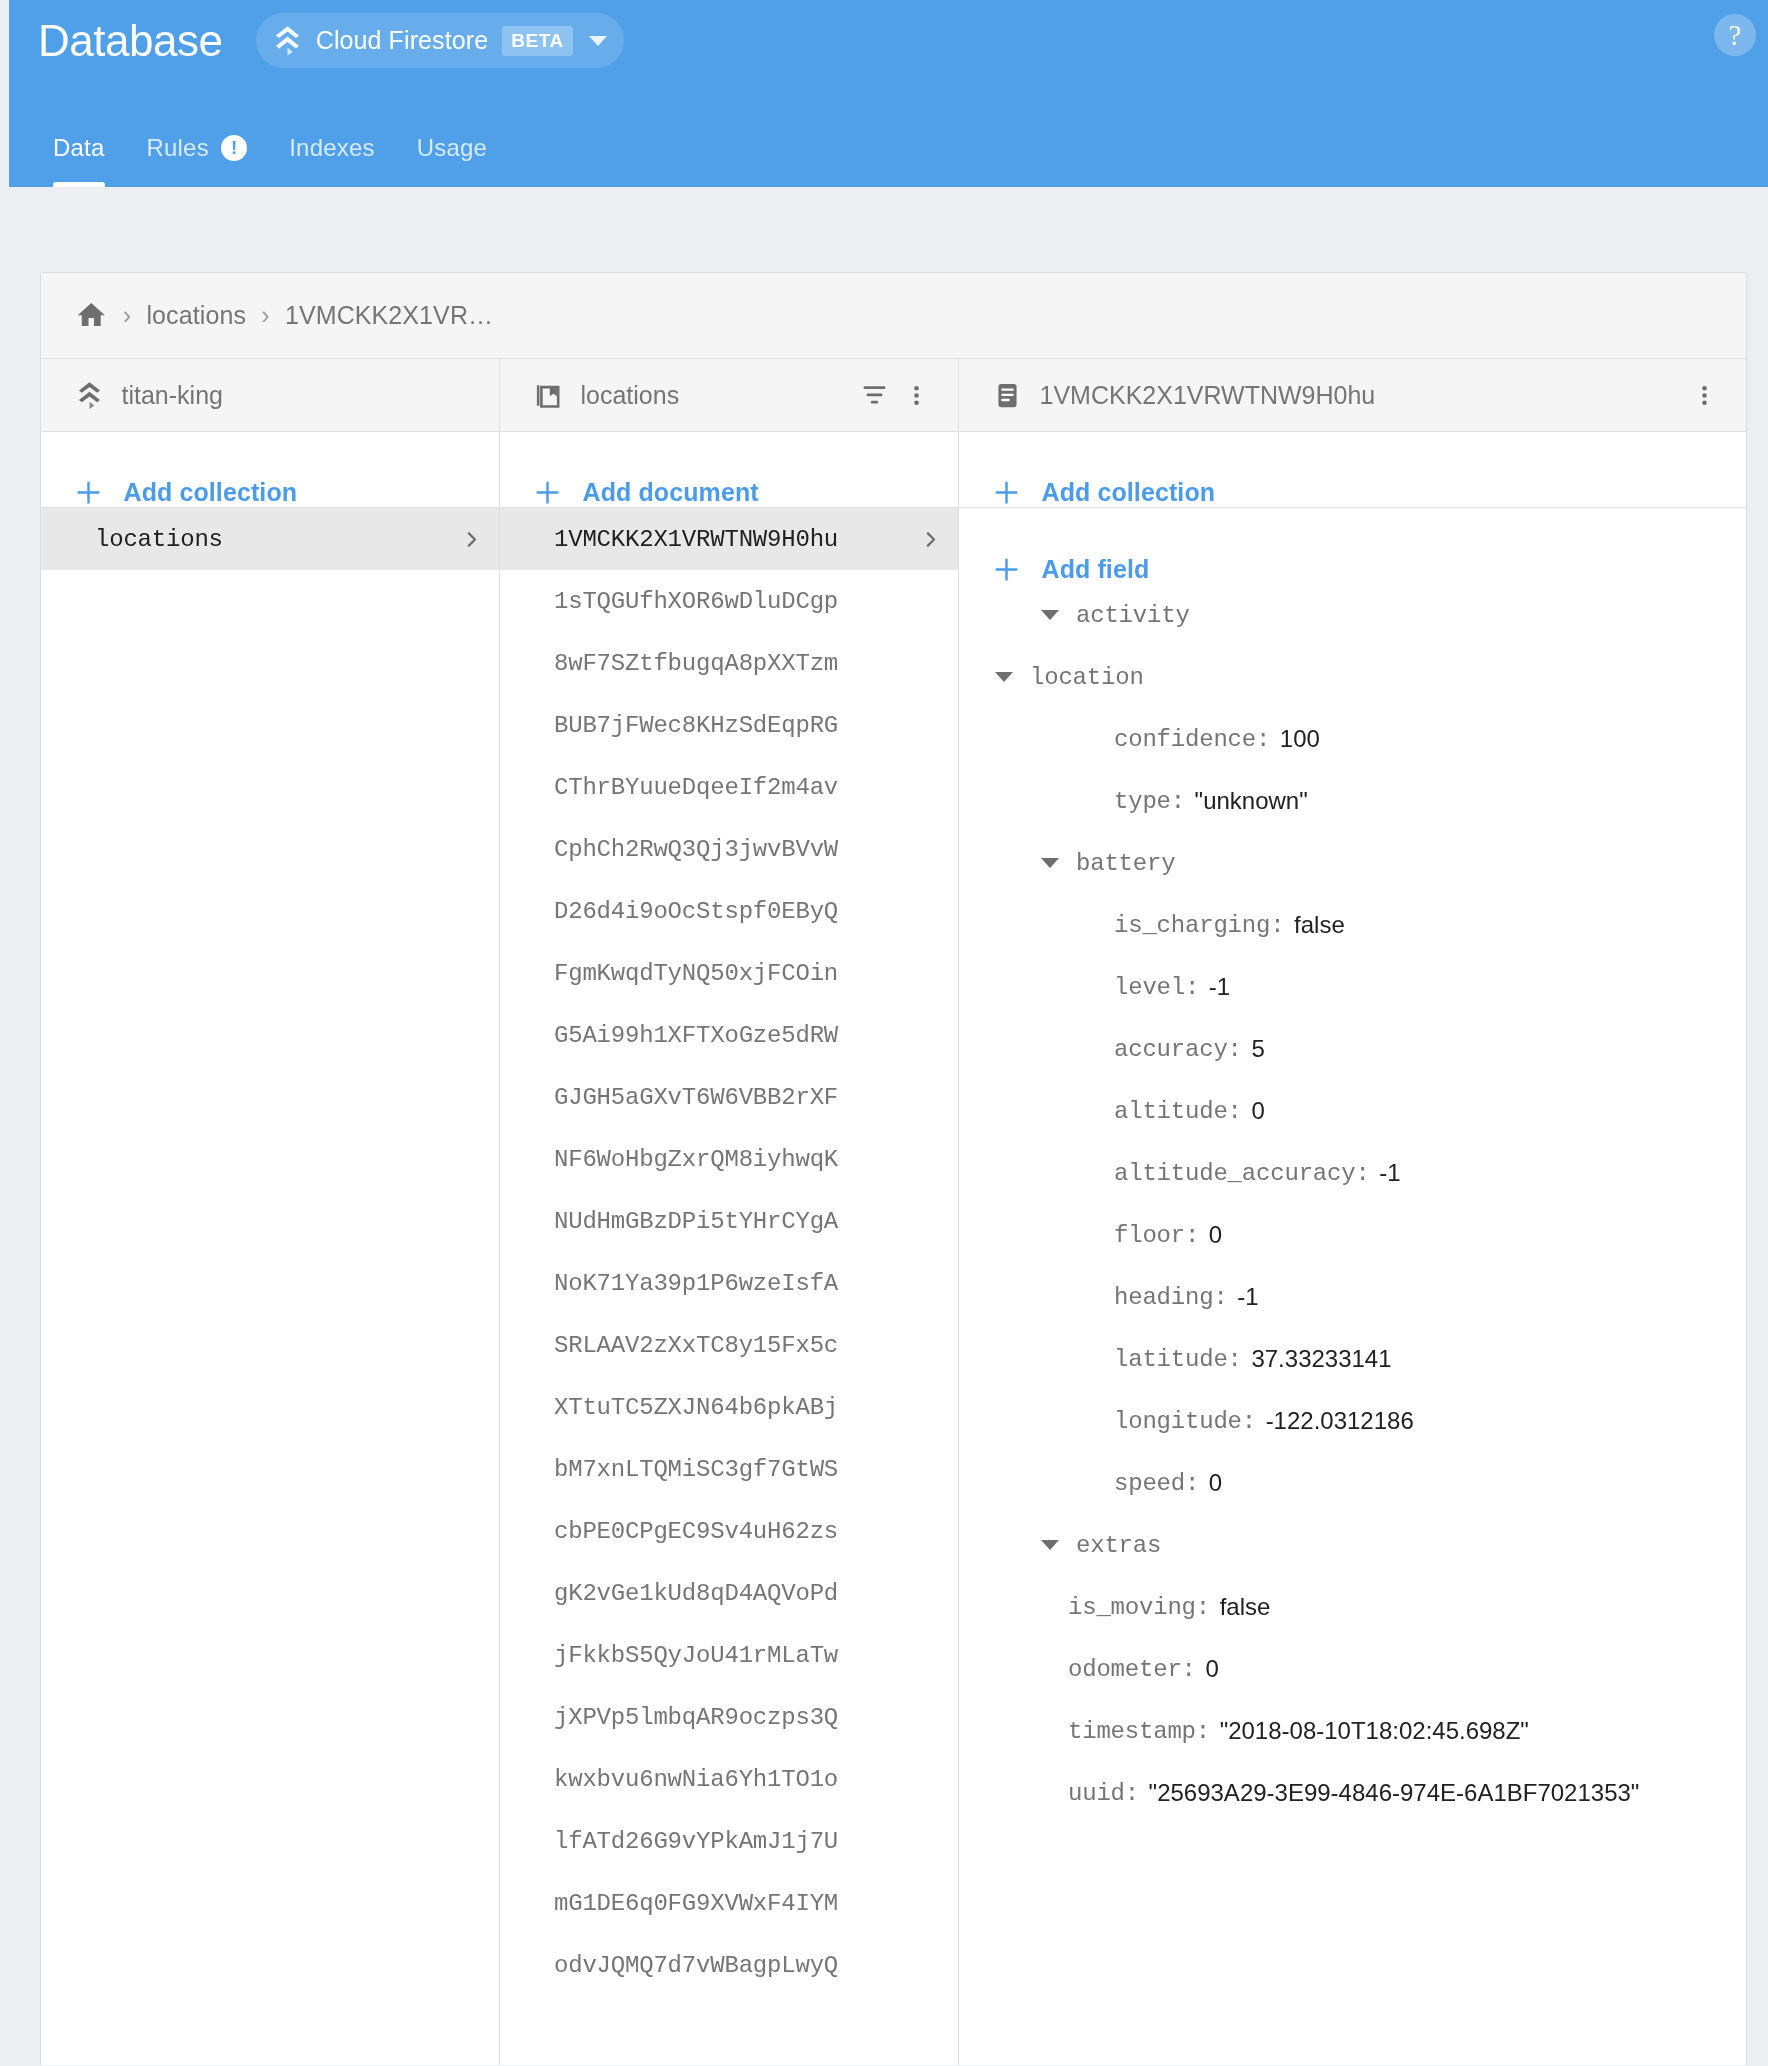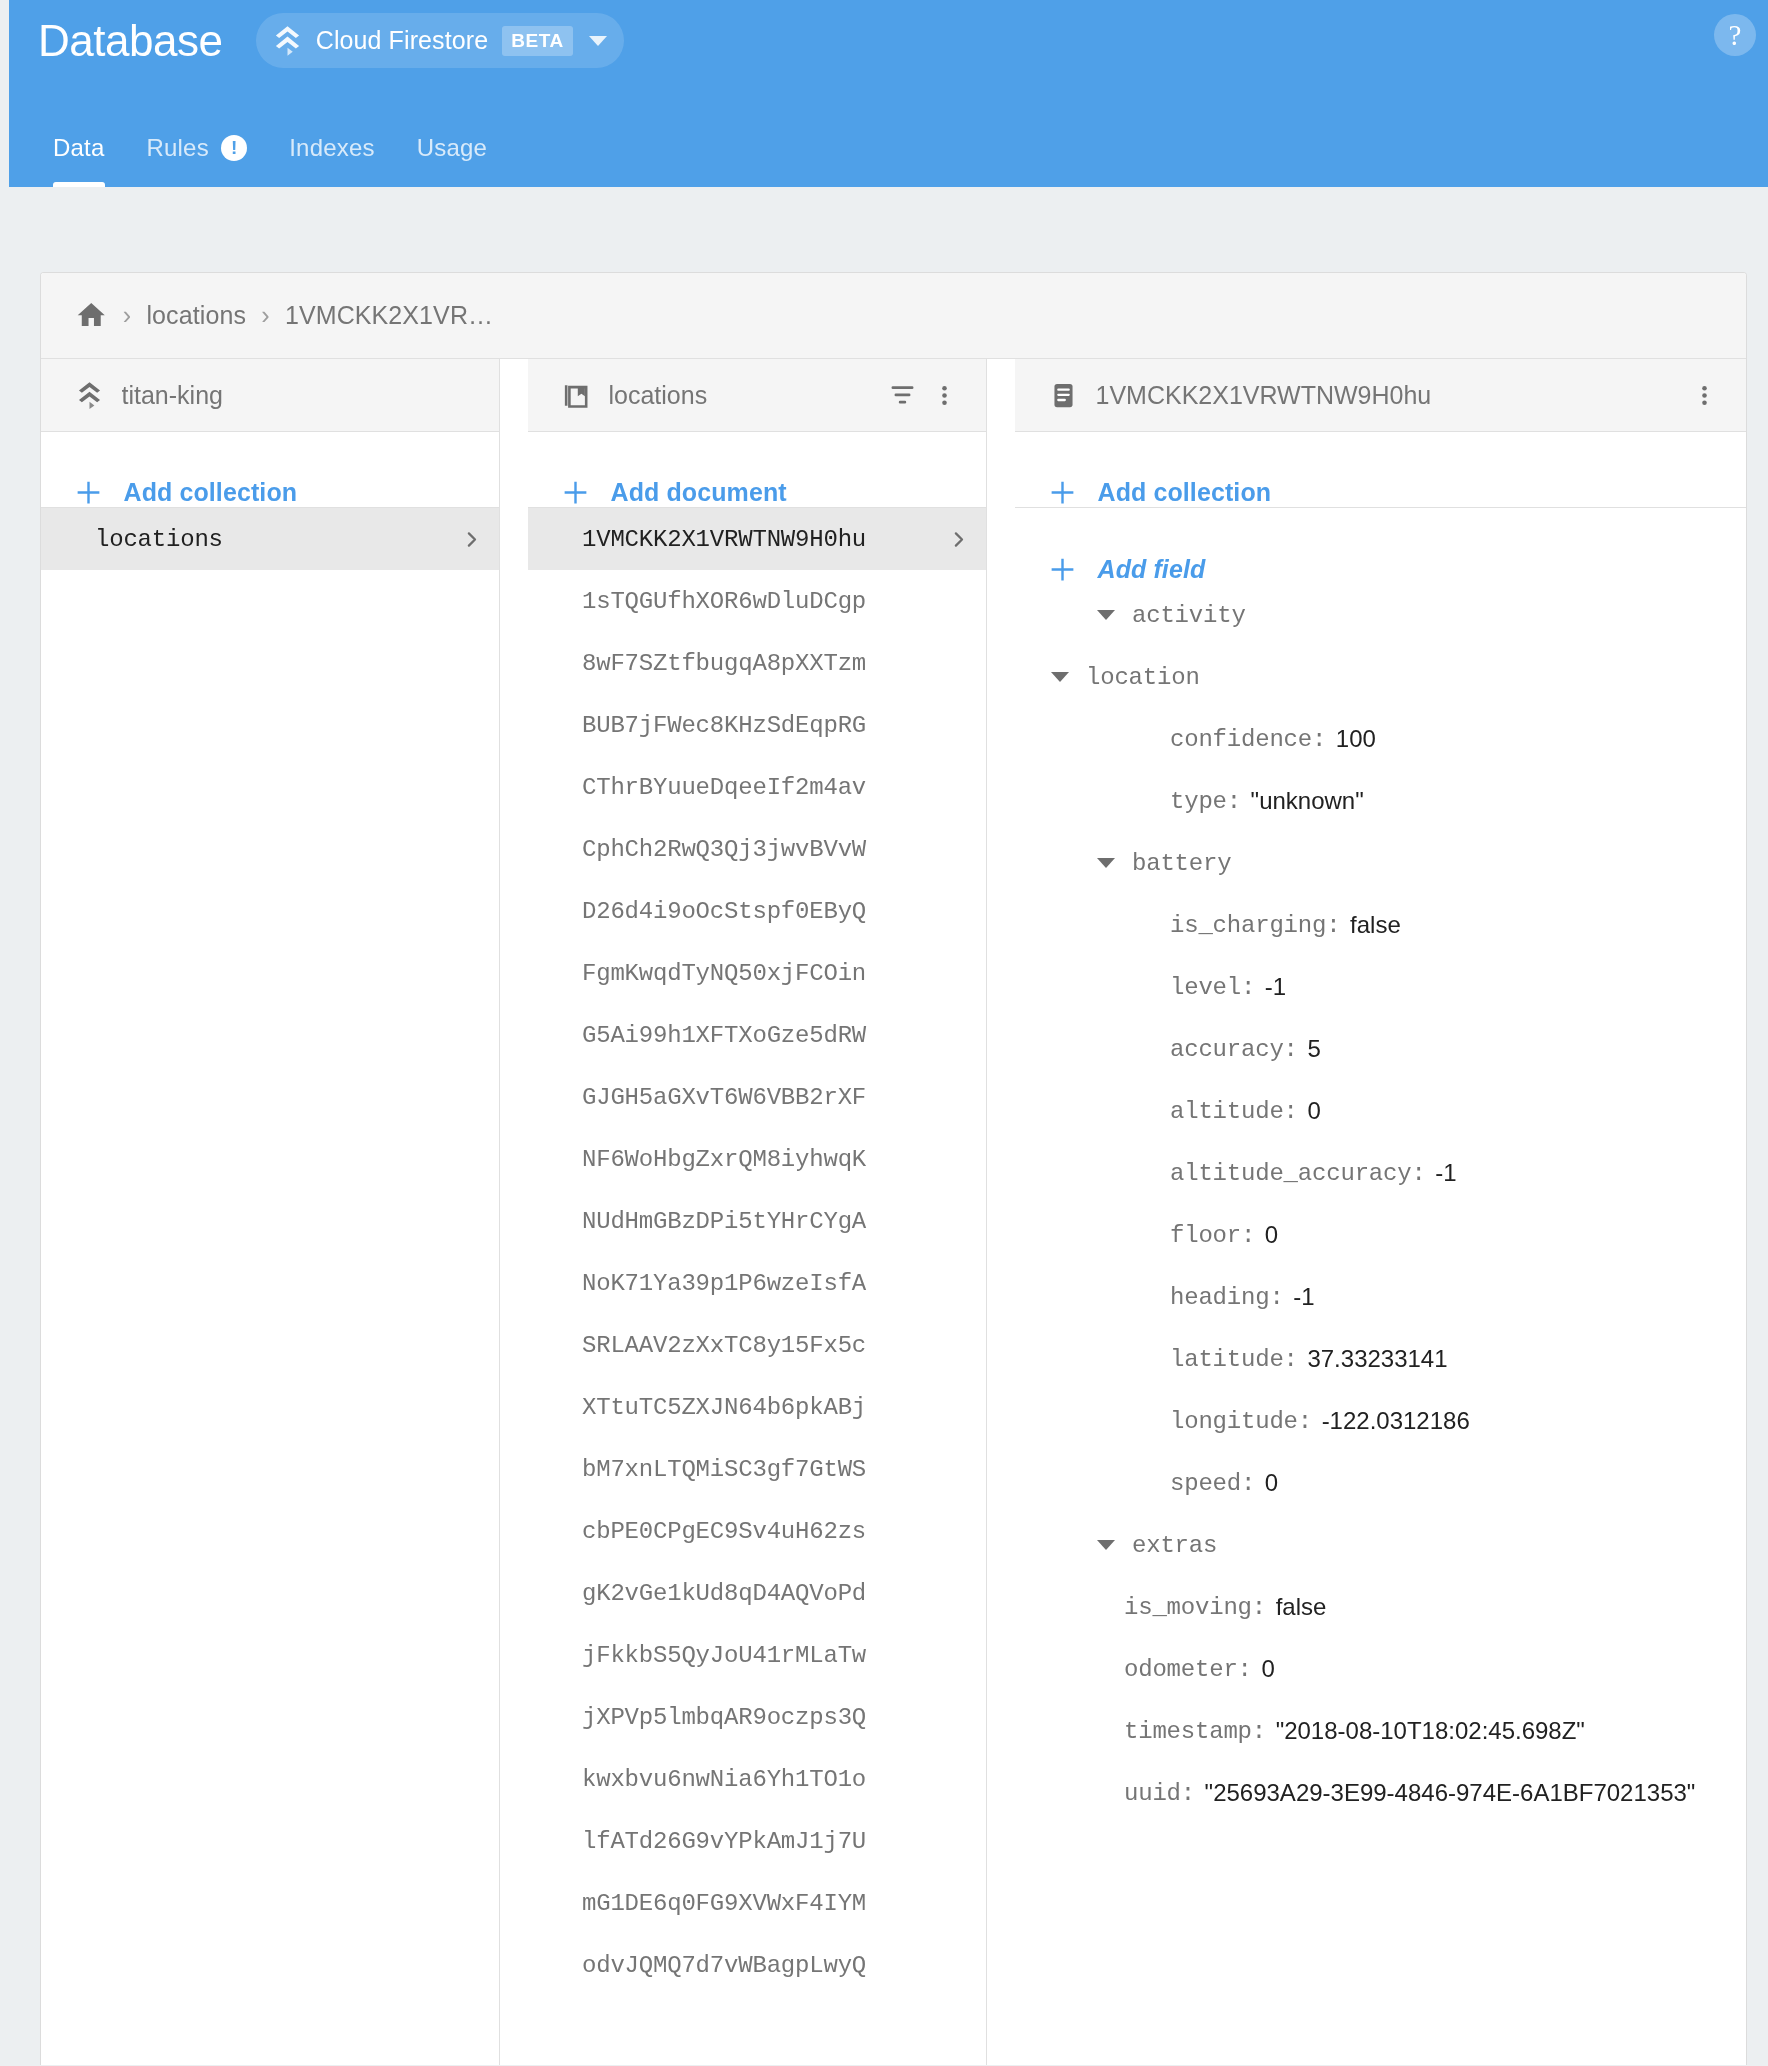--- a/index.html
+++ b/index.html
@@ -130,21 +130,21 @@
     line-height: 1;
   }
   .crumb-text {
     color: #757575;
     font-size: 25px;
     letter-spacing: 0.1px;
   }
   .home-icon { display: block; width: 32.5px; height: 32.5px; }
 
   
-  .columns { display: flex; height: 1706px; gap: 28px; }
+  .columns { display: flex; height: 1706px; }
   .col { height: 100%; }
   .col-collections { width: 459px; border-right: 1px solid #e0e0e0; }
   .col-documents   { width: 459px; border-right: 1px solid #e0e0e0; }
   .col-fields      { flex: 1; }
 
   .col-head {
     height: 73px;
     background: #f5f5f5;
     border-bottom: 1px solid #e0e0e0;
     display: flex; align-items: center;
@@ -435,21 +435,21 @@
           </span>
         </div>
 
         <div class="add-row">
           <svg class="plus" viewBox="0 0 24 24">
             <path d="M11 3h2v8h8v2h-8v8h-2v-8H3v-2h8z" fill="#4a9cea"></path>
           </svg>
           <span class="add-label">Add collection</span>
         </div>
 
-        <div class="add-row" style="border-bottom:none;font-style:italic;">
+        <div class="add-row" style="border-bottom:none;">
           <svg class="plus" viewBox="0 0 24 24">
             <path d="M11 3h2v8h8v2h-8v8h-2v-8H3v-2h8z" fill="#4a9cea"></path>
           </svg>
           <span class="add-label">Add field</span>
         </div>
 
         <div class="field-pane" id="field-tree">
             <div class="field-row lvl1">
               <span class="caret"></span>
               <span class="field-key">activity</span>

